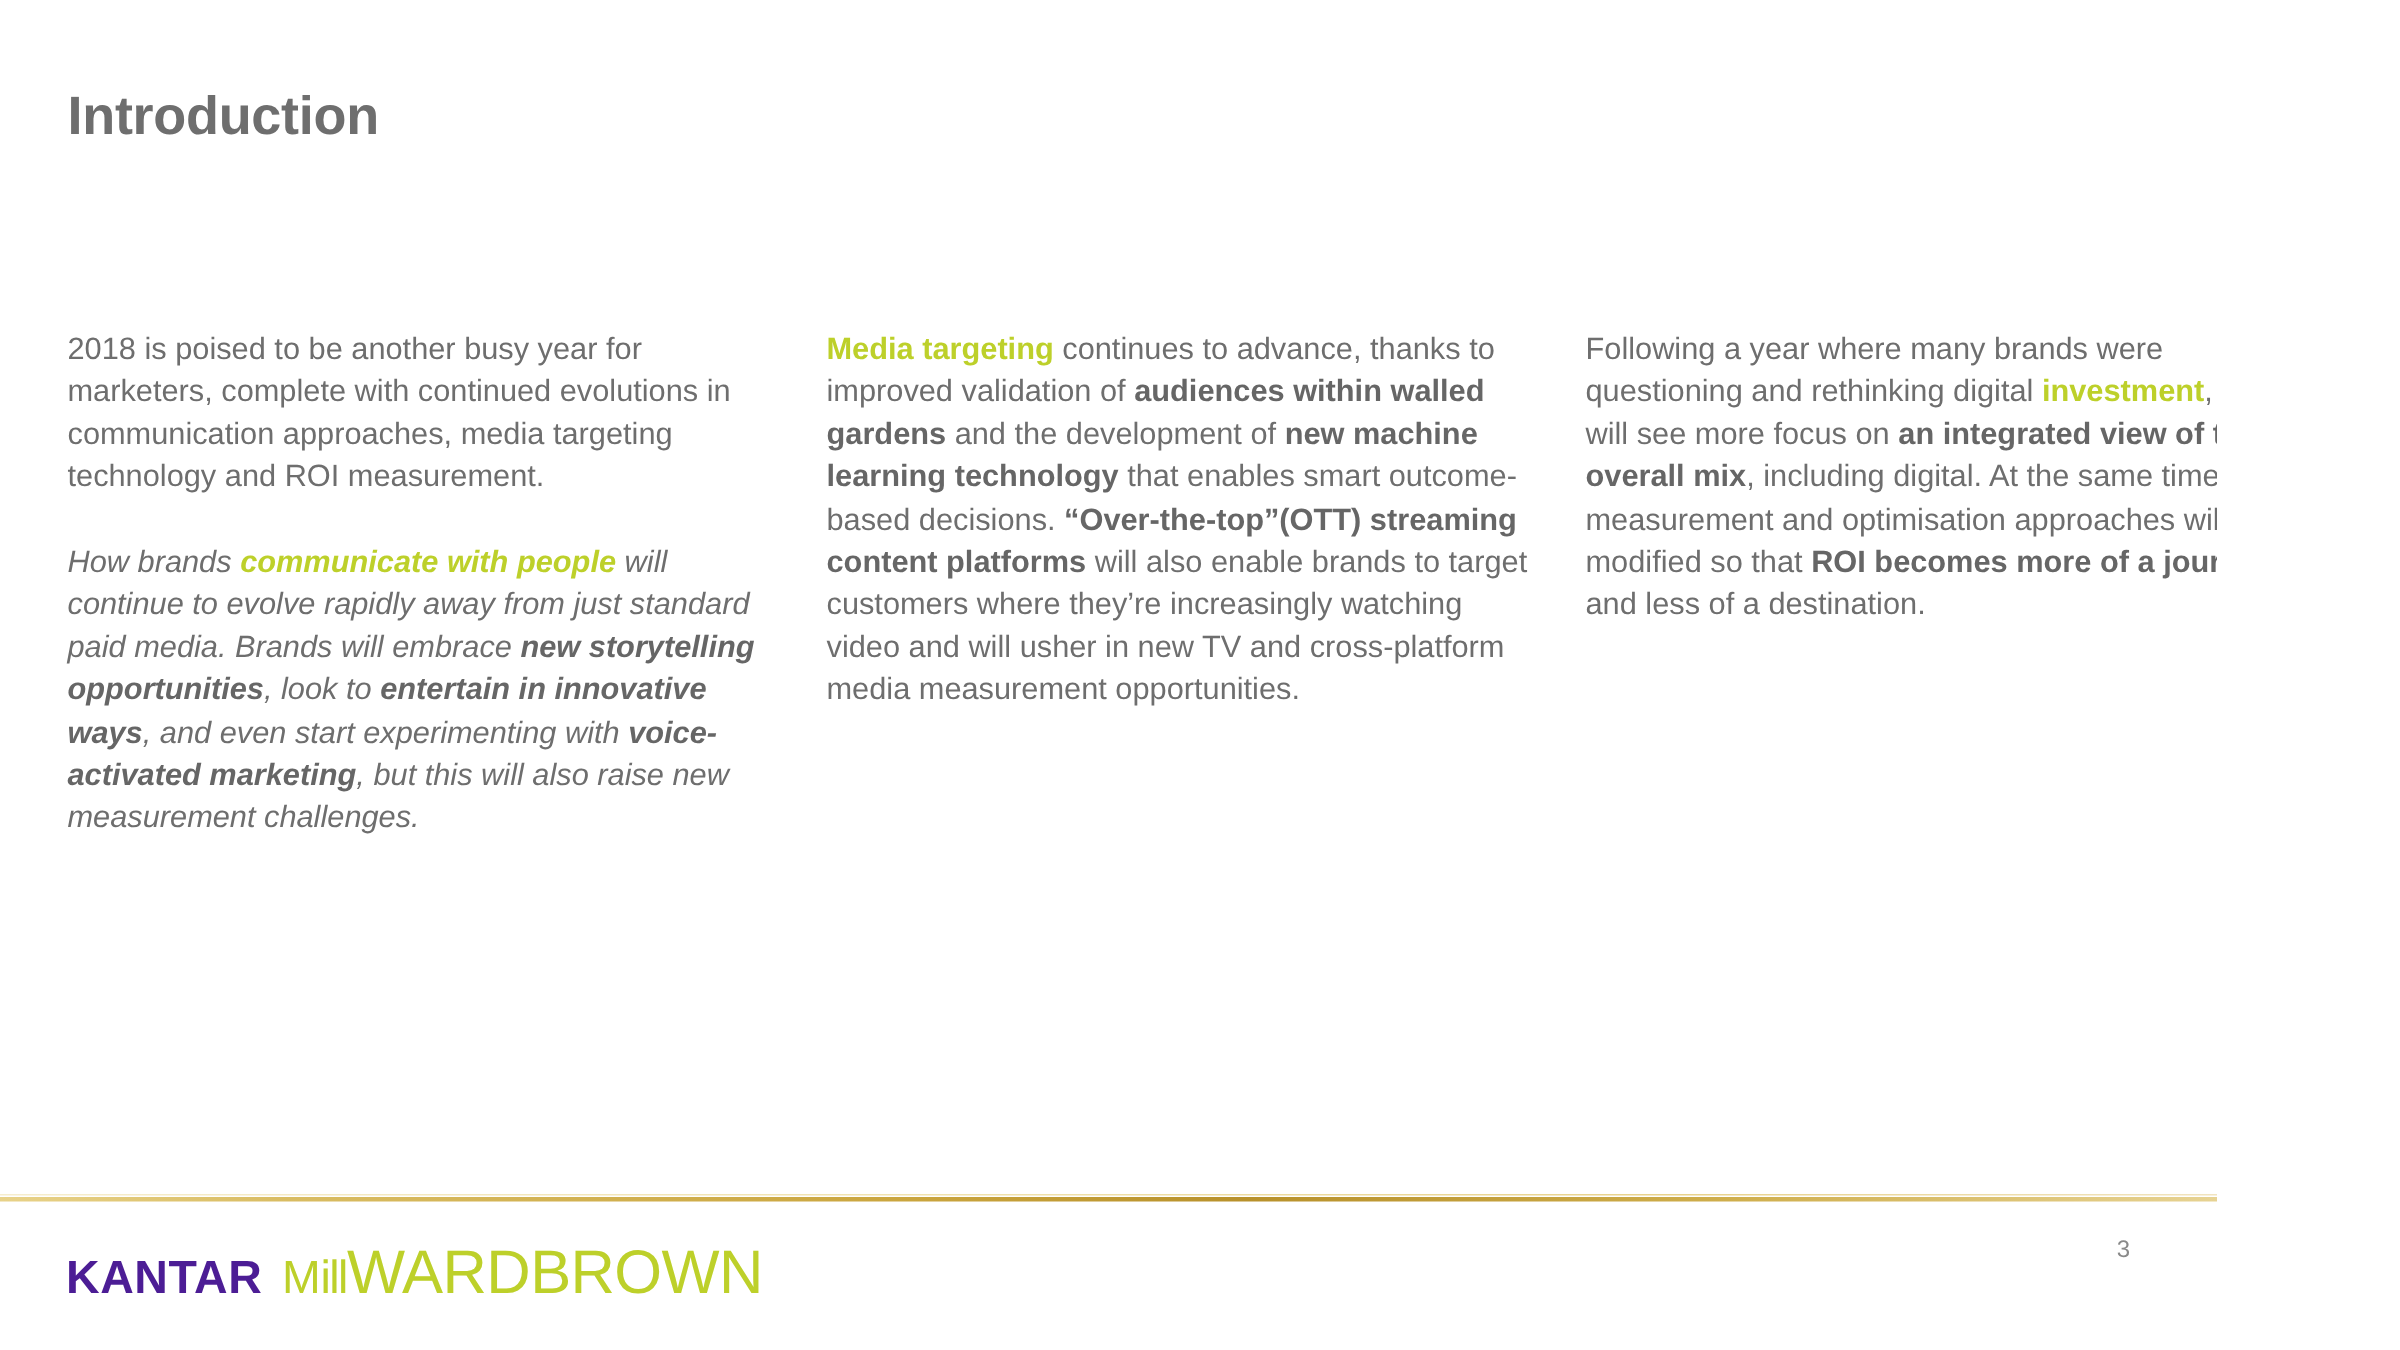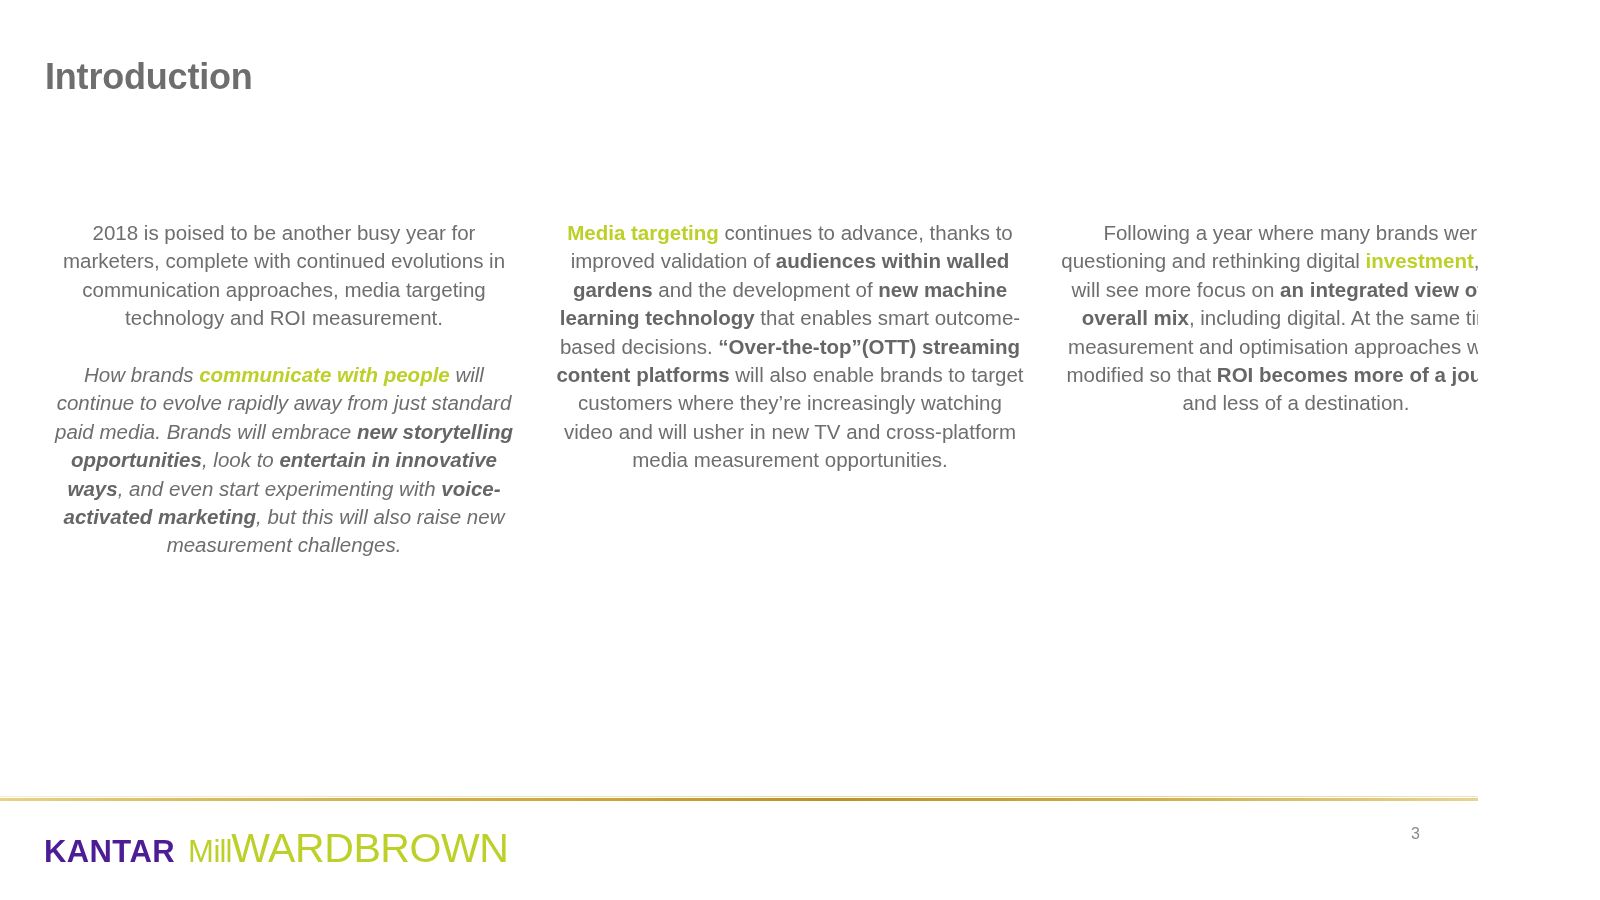--- a/index.html
+++ b/index.html
@@ -49,21 +49,21 @@
     flex: 0 0 auto;
   }
 
   .column.col-3 { width: 478px; }
 
   .para {
     font-size: 20.5px;
     line-height: 28.4px;
     color: #6e6e6e;
     font-weight: normal;
-    text-align: center;
+    text-align: left;
   }
 
   .para + .para { margin-top: 28.4px; font-style: italic; }
 
   .para b, .para strong {
     font-weight: bold;
     color: #666666;
   }
 
   .accent {

